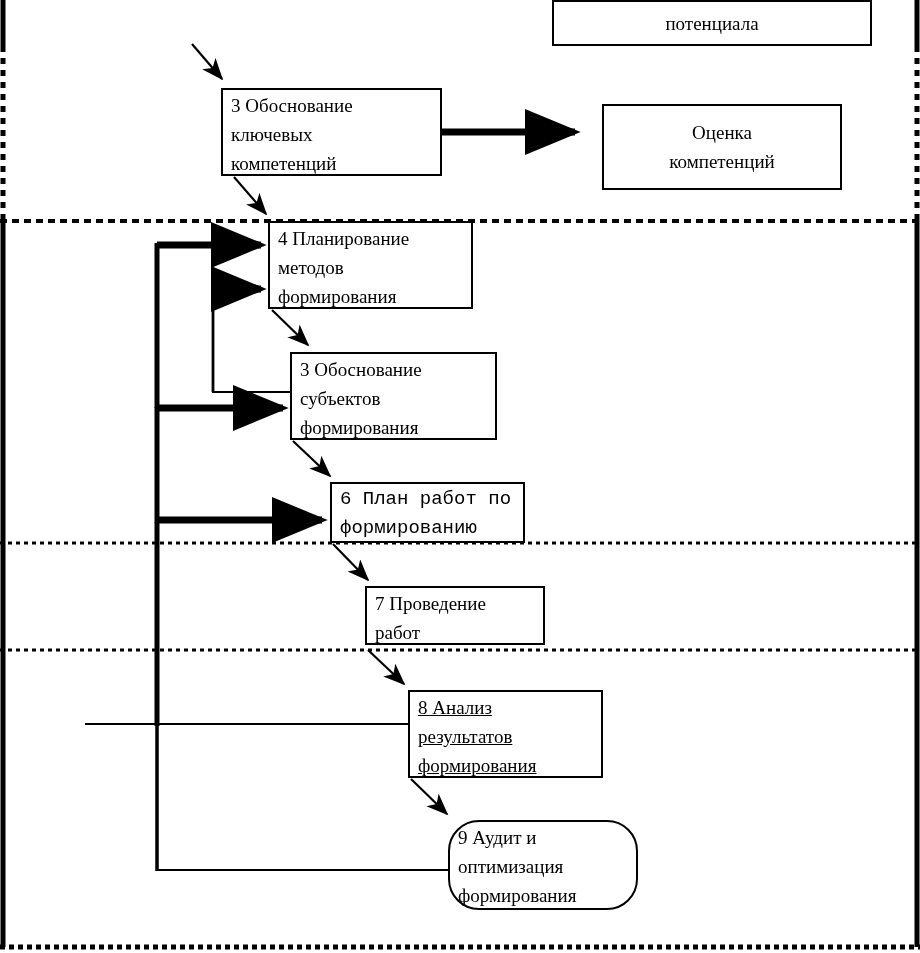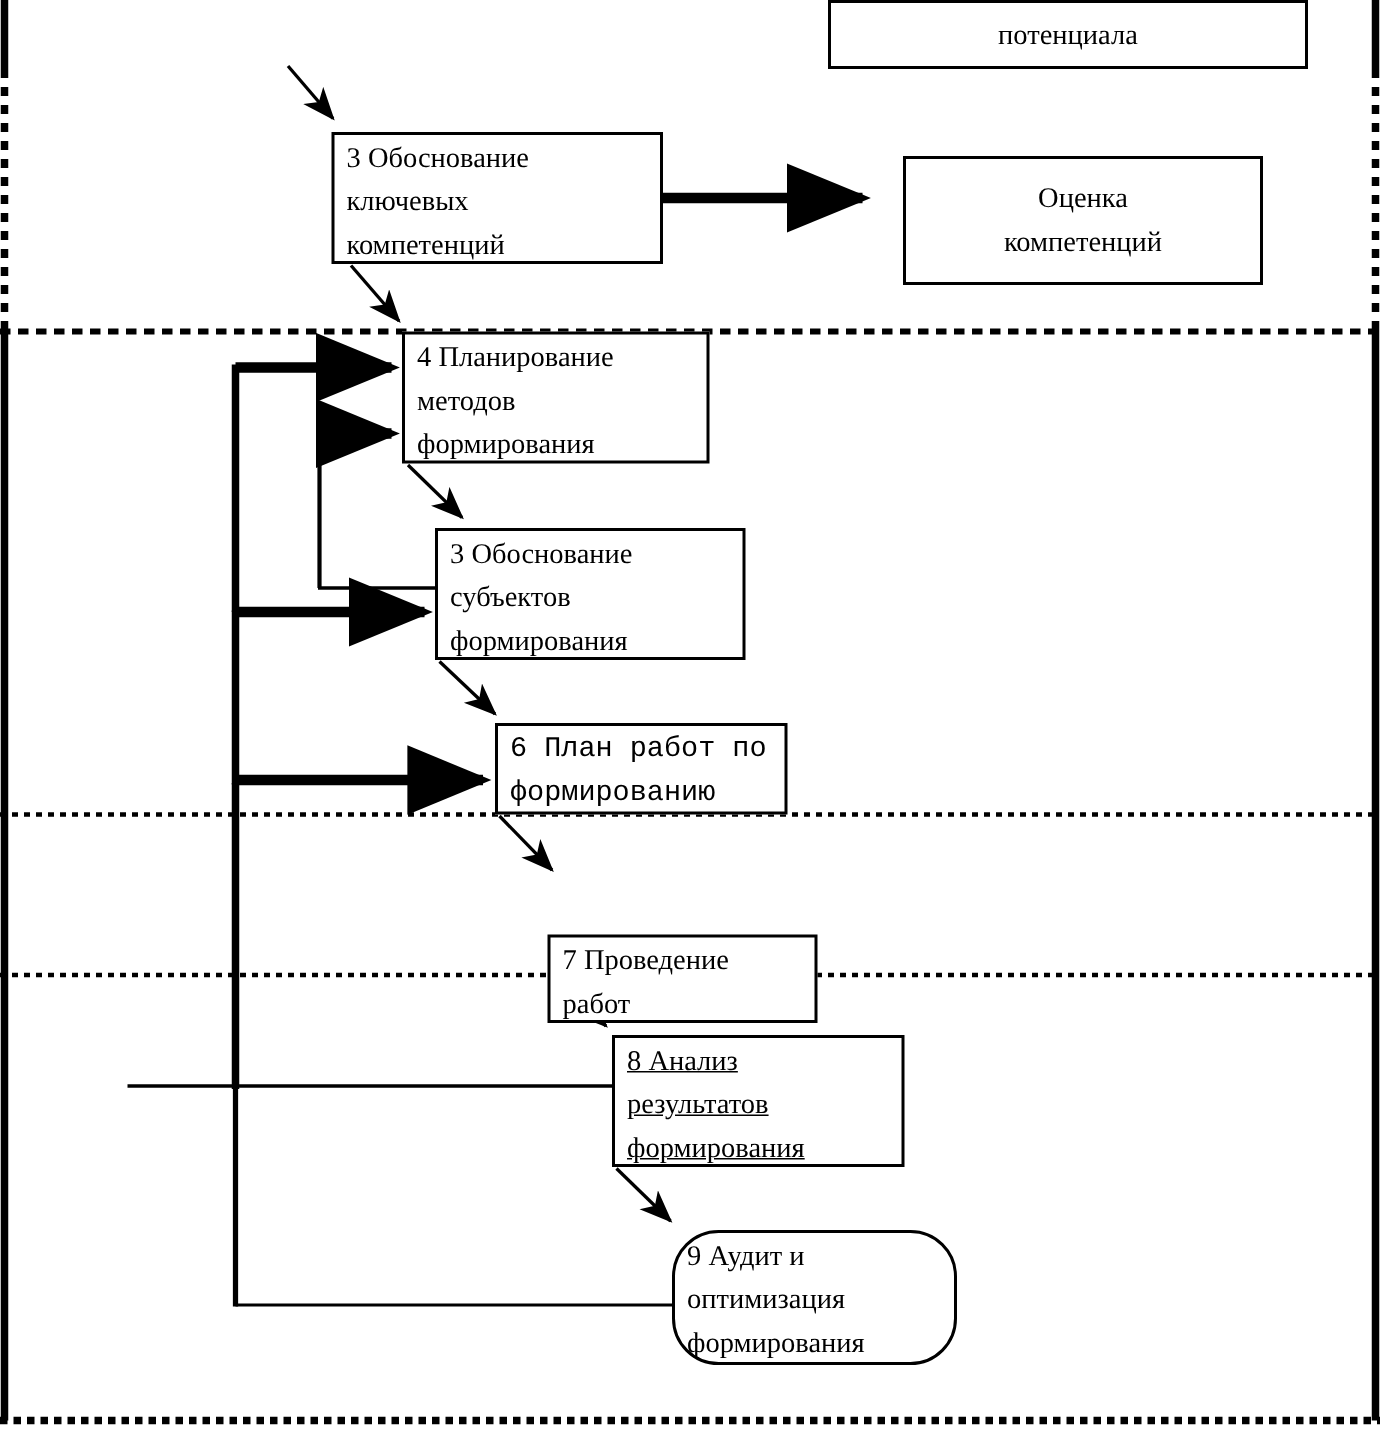--- a/index.html
+++ b/index.html
@@ -164,21 +164,21 @@
     <span class="txt">3    Обоснование
 субъектов
 формирования</span>
   </div>
 
   <div class="box pad" style="left:330px;top:482px;width:195px;height:61px;font-family:Liberation Mono, monospace;">
     <span class="txt">6 План работ по
 формированию</span>
   </div>
 
-  <div class="box pad" style="left:365px;top:586px;width:180px;height:59px;margin-top:37px;">
+  <div class="box pad" style="left:365px;top:586px;width:180px;height:59px;">
     <span class="txt">7   Проведение
 работ</span>
   </div>
 
   <div class="box pad" style="left:408px;top:690px;width:195px;height:88px;text-decoration:underline;">
     <span class="txt">8 Анализ
 результатов
 формирования</span>
   </div>
 

